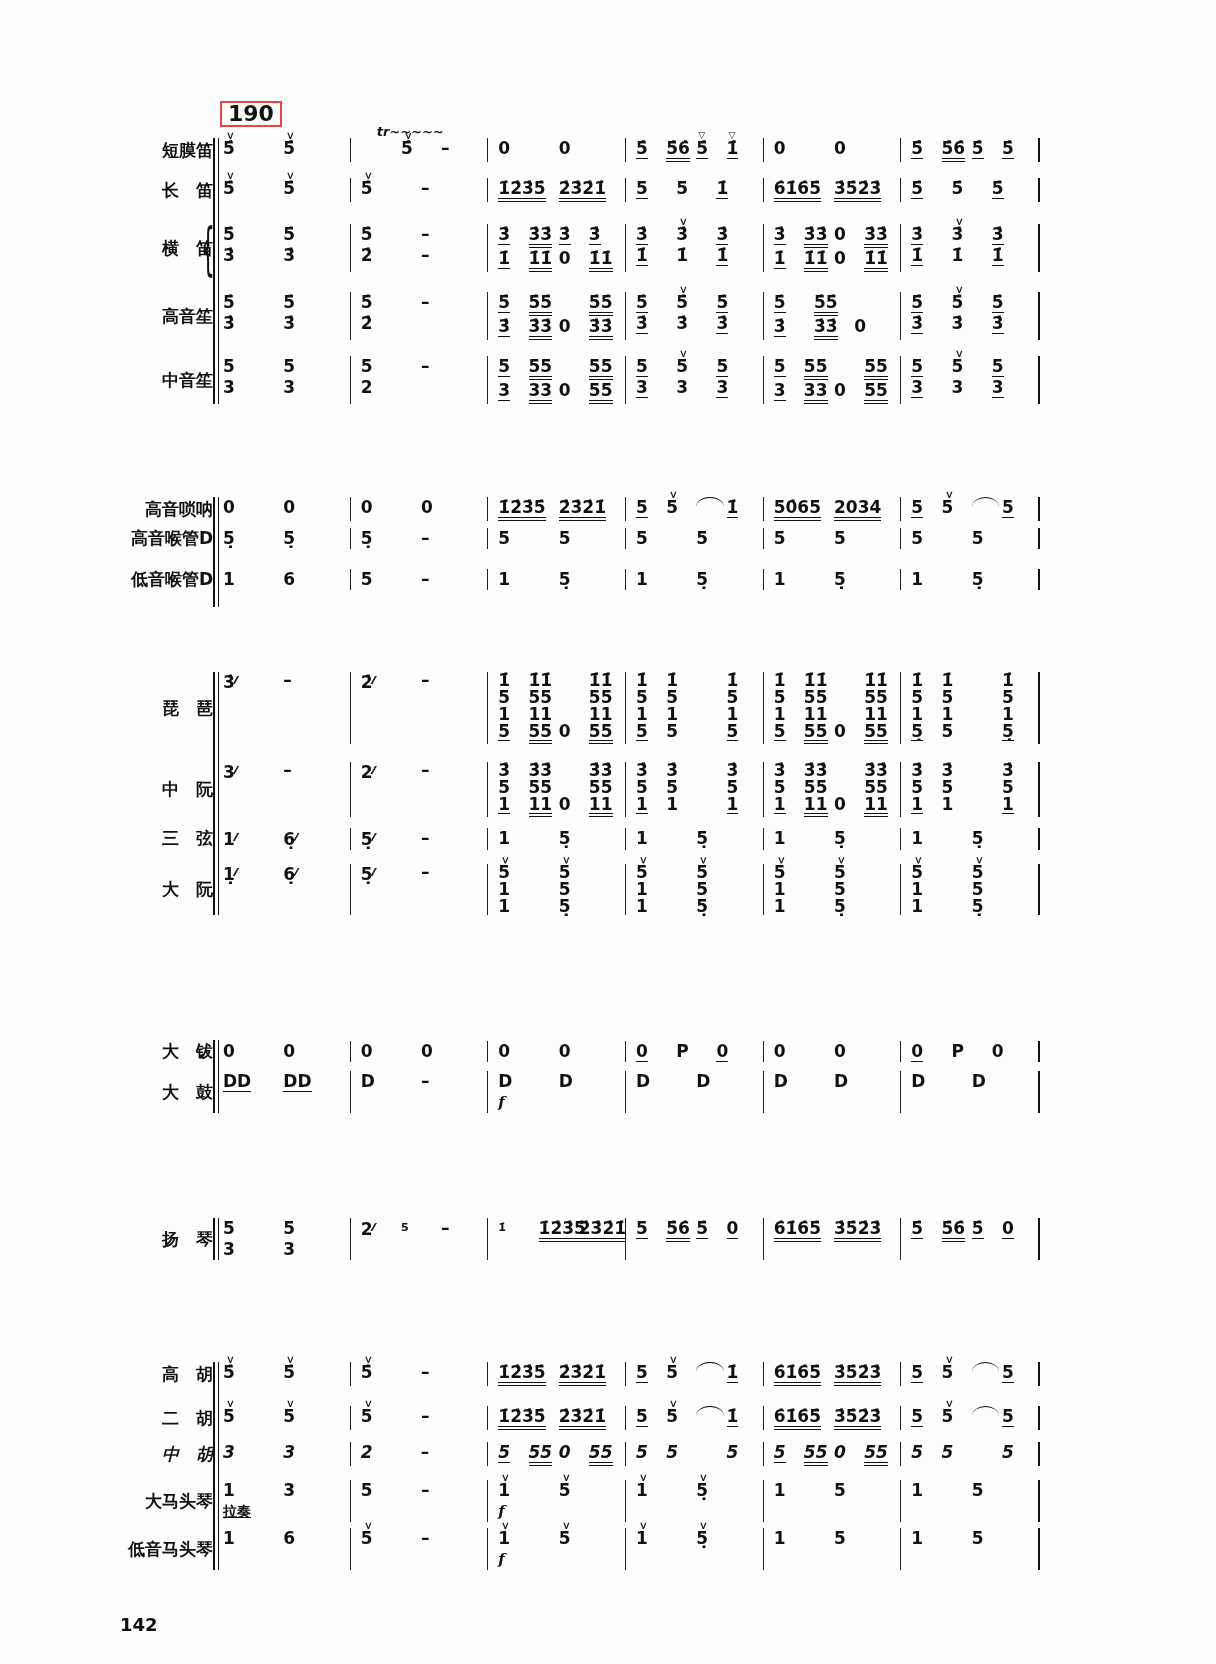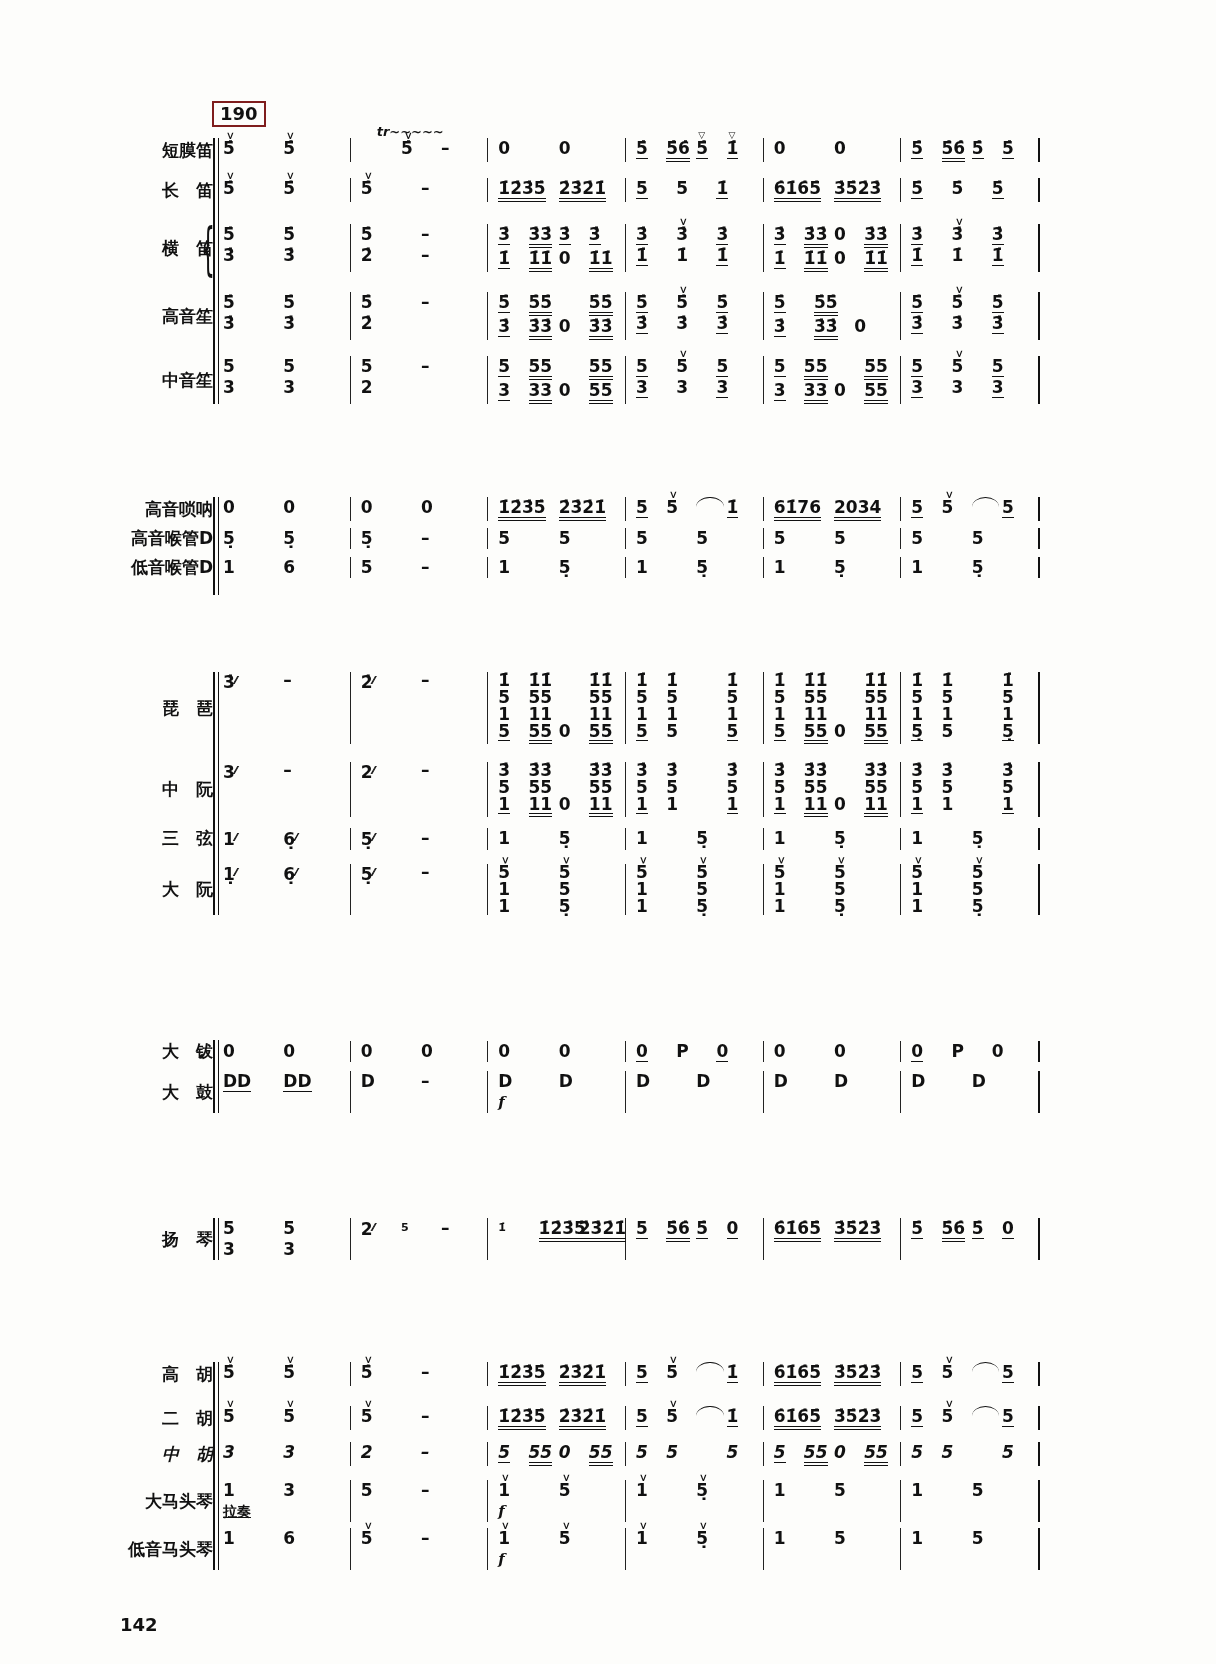--- a/index.html
+++ b/index.html
@@ -1,19 +1,19 @@
 <!DOCTYPE html>
 <html><head>
 <meta charset="utf-8">
 <style>
   html,body{margin:0;padding:0;background:#e8e8e4;}
   #page{position:relative;width:1216px;height:1664px;background:#fdfdfb;color:#111;
         font-family:"DejaVu Sans",sans-serif;overflow:hidden;}
-  #rehearsal{position:absolute;left:212px;top:101px;border:2px solid #7f1d1d;
-             padding:0 6px;font-weight:bold;font-size:18px;line-height:22px;}
+  #rehearsal{position:absolute;left:220px;top:101px;border:2px solid #ef4444;
+             padding:0 6px;font-weight:bold;font-size:22px;line-height:22px;}
   #pageno{position:absolute;left:120px;top:1614px;font-weight:bold;font-size:18px;}
   .group{position:absolute;left:0;width:1046px;}
   .bracket{position:absolute;left:213px;top:0;bottom:0;width:3px;
            border-left:2px solid #111;border-right:1px solid #111;}
   .row{display:flex;align-items:center;}
   .label{width:213px;text-align:right;padding-right:0;box-sizing:border-box;
          font-size:17px;font-weight:bold;white-space:nowrap;position:relative;}
   .brace{position:absolute;right:-2px;top:50%;transform:translateY(-50%) scaleY(2.6);
          font-size:22px;font-weight:normal;}
   .music{width:827px;display:flex;border-right:2px solid #111;box-sizing:border-box;}
@@ -392,35 +392,35 @@
             <div class="cell">
               <div class="line">
                 <span class="slot"><span class="note u1">5</span></span>
                 <span class="slot"><span class="note">5<span class="acc">&gt;</span></span></span>
                 <span class="slot"><span class="arc"></span></span>
                 <span class="slot"><span class="note u1">1̇</span></span>
               </div>
             </div>
             <div class="cell">
               <div class="line">
-                <span class="slot"><span class="note u2">61̇76</span></span>
+                <span class="slot"><span class="note u2">50̇65</span></span>
                 <span class="slot"><span class="note u2">2034</span></span>
               </div>
             </div>
             <div class="cell">
               <div class="line">
                 <span class="slot"><span class="note u1">5</span></span>
                 <span class="slot"><span class="note">5<span class="acc">&gt;</span></span></span>
                 <span class="slot"><span class="arc"></span></span>
                 <span class="slot"><span class="note u1">5</span></span>
               </div>
             </div>
           </div>
         </div>
-        <div class="row" style="margin-bottom: 6px;">
+        <div class="row" style="margin-bottom: 18px;">
           <div class="label">高音喉管D</div>
           <div class="music">
             <div class="cell first">
               <div class="line">
                 <span class="slot"><span class="note">5̣</span></span>
                 <span class="slot"><span class="note">5̣</span></span>
               </div>
             </div>
             <div class="cell">
               <div class="line">

